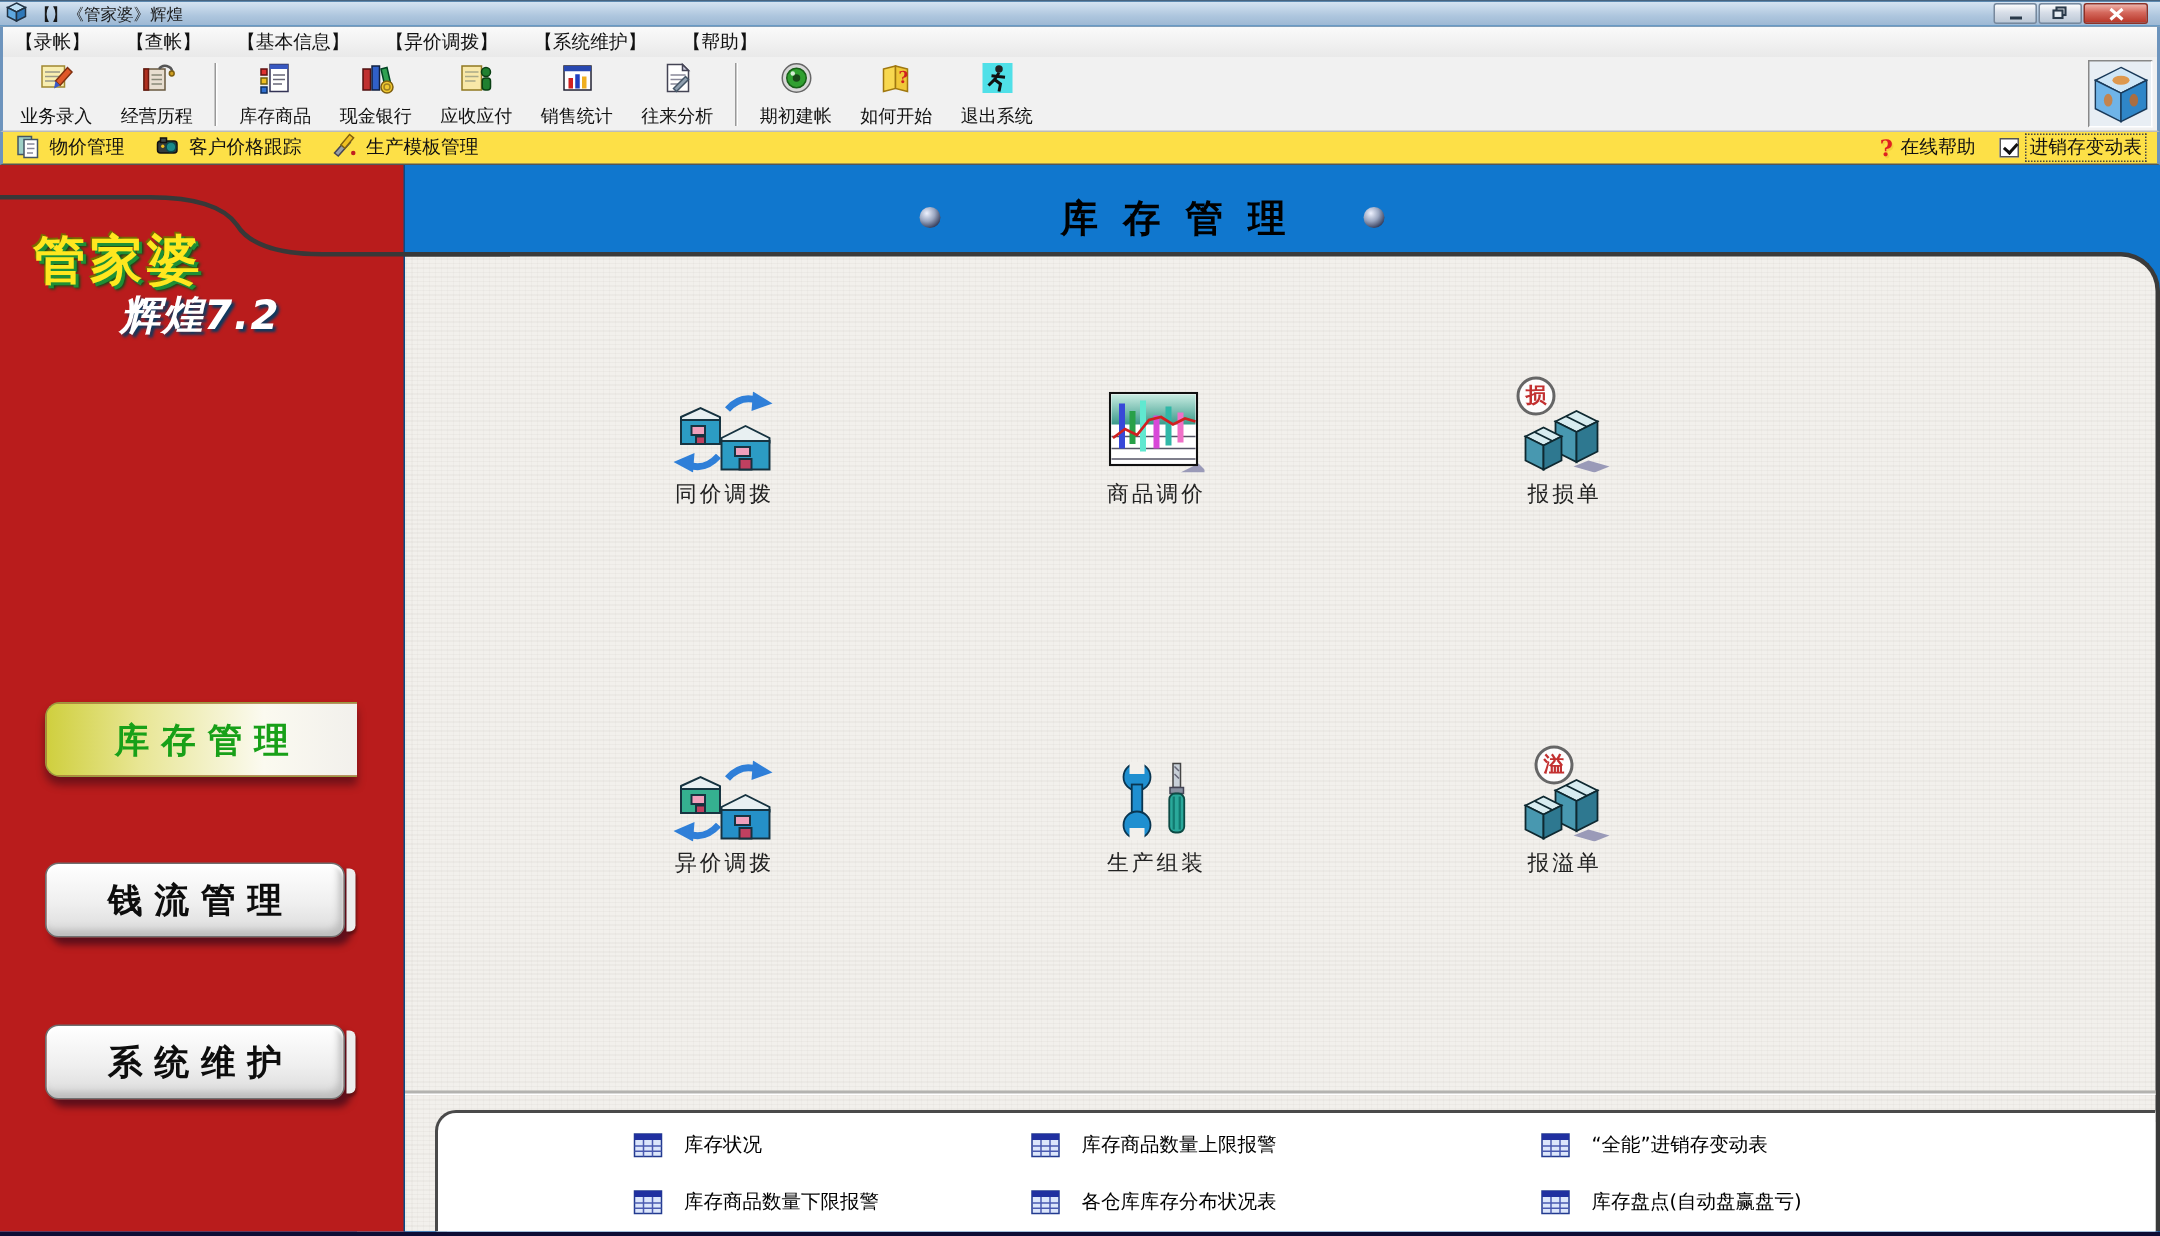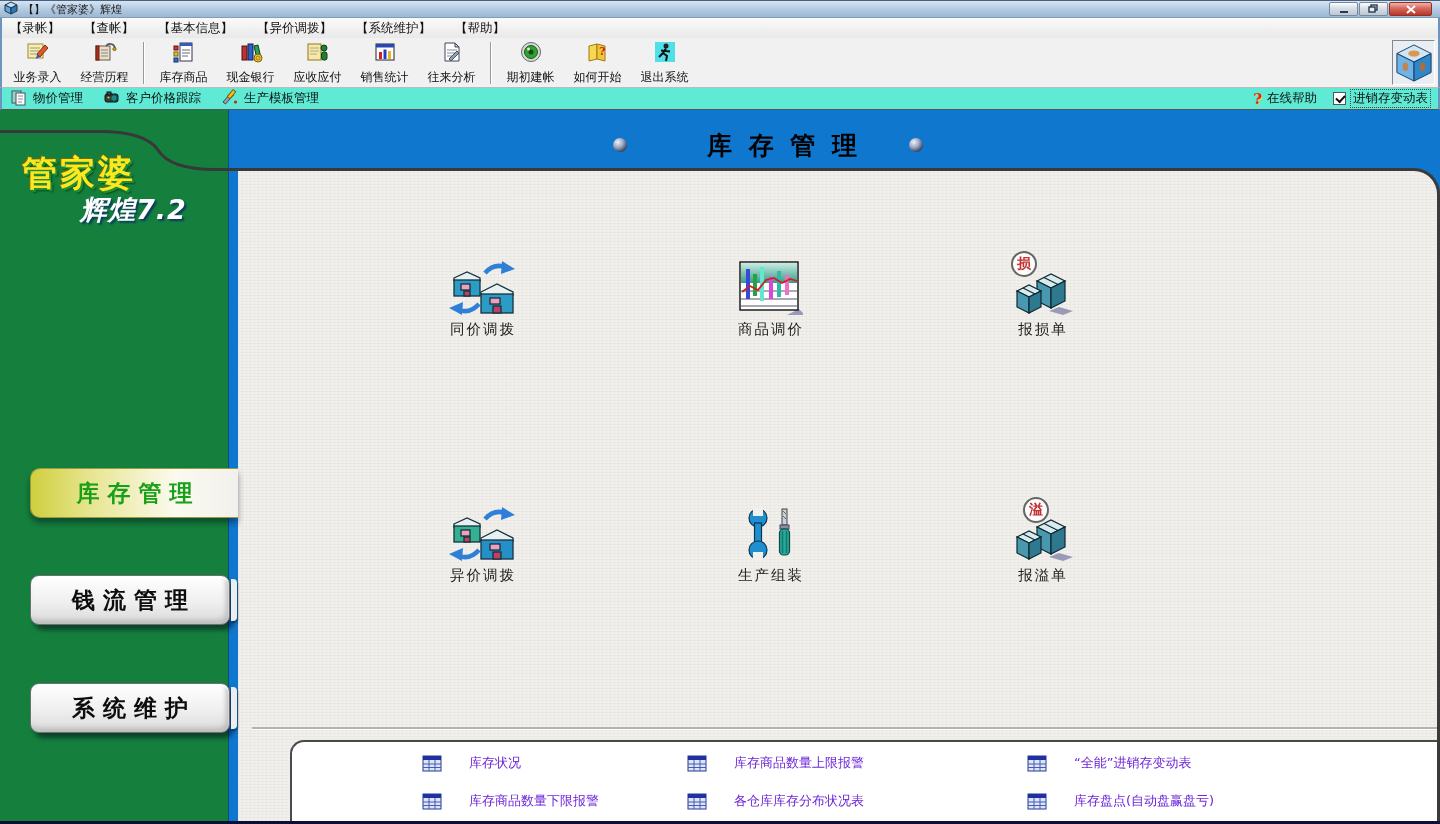--- a/index.html
+++ b/index.html
@@ -23,21 +23,21 @@
   
   .toolbar { position:relative; height:50px; background:#f1f1f1; border-left:2px solid #6d94bd; border-right:2px solid #6d94bd;
     border-bottom:1px solid #bbb; display:flex; align-items:center; padding-left:2px; }
   .tbtn { width:67px; height:46px; display:flex; flex-direction:column; align-items:center; justify-content:center; gap:1px; }
   .tbtn .tlabel { font-size:12px; color:#111; white-space:nowrap; }
   .tsep { width:0; height:42px; border-left:1px solid #999; border-right:1px solid #fff; margin:0 5px; }
   .cube-box { position:absolute; right:3px; top:2px; width:43px; height:45px; background:#e8eef4;
     border:1px solid; border-color:#888 #fff #fff #888; display:flex; align-items:center; justify-content:center; }
 
   
-  .toolbar2 { height:22px; background:#5eead4; border-left:2px solid #6d94bd; border-right:2px solid #6d94bd;
+  .toolbar2 { height:22px; background:#fde047; border-left:2px solid #6d94bd; border-right:2px solid #6d94bd;
     border-bottom:1px solid #555; display:flex; align-items:center; gap:20px; padding:0 8px; font-size:12.5px; color:#111; }
   .t2item { display:flex; align-items:center; gap:5px; }
   .t2right { margin-left:auto; display:flex; align-items:center; gap:16px; }
   .qmark { color:#e02020; font-weight:bold; font-size:15px; text-shadow:1px 1px 0 #f2cf3a; font-family:"DejaVu Serif",serif; }
   .checkbox { width:13px; height:13px; background:#fff; border:1px solid #555; position:relative; display:inline-block; }
   .checkbox::after { content:""; position:absolute; left:2px; top:2px; width:7px; height:4px;
     border-left:2px solid #111; border-bottom:2px solid #111; transform:rotate(-48deg); }
   .focuslab { outline:1px dotted #444; padding:0 2px; }
 
   
@@ -60,24 +60,24 @@
   .grid-icon { position:relative; width:68px; height:54px; display:flex; align-items:flex-end; justify-content:center; }
   .grid-label { margin-top:5px; font-size:14.5px; letter-spacing:2px; color:#222; white-space:nowrap; }
   .badge { position:absolute; left:2px; top:-10px; width:26px; height:26px; border-radius:50%;
     background:#fdfdfd; border:2px solid #666; display:flex; align-items:center; justify-content:center;
     font-weight:bold; font-size:14px; color:#c23030; font-family:"DejaVu Serif",serif; }
 
   .divider { position:absolute; left:14px; right:0; top:556px; height:3px; background:#b3b3b0; border-bottom:1px solid #fff; }
 
   .reports { position:absolute; left:52px; right:0; top:569px; bottom:0; background:#fff;
     border-top:2px solid #4a4a4a; border-left:2px solid #4a4a4a; border-top-left-radius:14px; }
-  .report-link { position:absolute; display:flex; align-items:center; gap:27px; font-size:13px; color:#6d28d9; cursor:pointer; white-space:nowrap; }
+  .report-link { position:absolute; display:flex; align-items:center; gap:14px; font-size:13px; color:#000000; cursor:pointer; white-space:nowrap; }
 
   
-  .sidebar { position:absolute; left:0; top:0; bottom:0; width:229px; z-index:2; background:#15803d; border-right:1px solid #0a4a85; }
+  .sidebar { position:absolute; left:0; top:0; bottom:0; width:270px; z-index:2; background:#b91c1c; border-right:1px solid #0a4a85; }
   .logo1 { position:absolute; left:22px; top:40px; font-family:"DejaVu Serif",serif; font-weight:bold; font-size:35px; letter-spacing:3px;
     color:#ffe71f; text-shadow:2px 2px 0 #1e8f35, 3px 3px 2px #0a4a18, -1px -1px 0 #7a6a00; }
   .logo2 { position:absolute; left:80px; top:82px; font-style:italic; font-weight:bold; font-size:27px; letter-spacing:1px;
     color:#fff; text-shadow:2px 2px 2px #0a3a60; }
   .side-btn { position:absolute; left:30px; width:200px; height:50px; display:flex; align-items:center; justify-content:center;
     padding-left:8px; font-family:"DejaVu Serif",serif; font-weight:bold; font-size:23px; letter-spacing:8px; color:#0d0d0d;
     background:linear-gradient(180deg,#ffffff,#efefef 55%,#dadada); border:1px solid #6f6f6f; border-radius:9px;
     box-shadow:inset 0 2px 2px #fff, inset -3px -4px 5px #bdbdbd, 4px 5px 5px rgba(0,0,25,.5); cursor:pointer; }
   .side-btn::after { content:""; position:absolute; right:-8px; top:3px; bottom:3px; width:6px;
     background:#ededed; border-radius:0 4px 4px 0; box-shadow:1px 2px 2px rgba(0,0,0,.35); }

